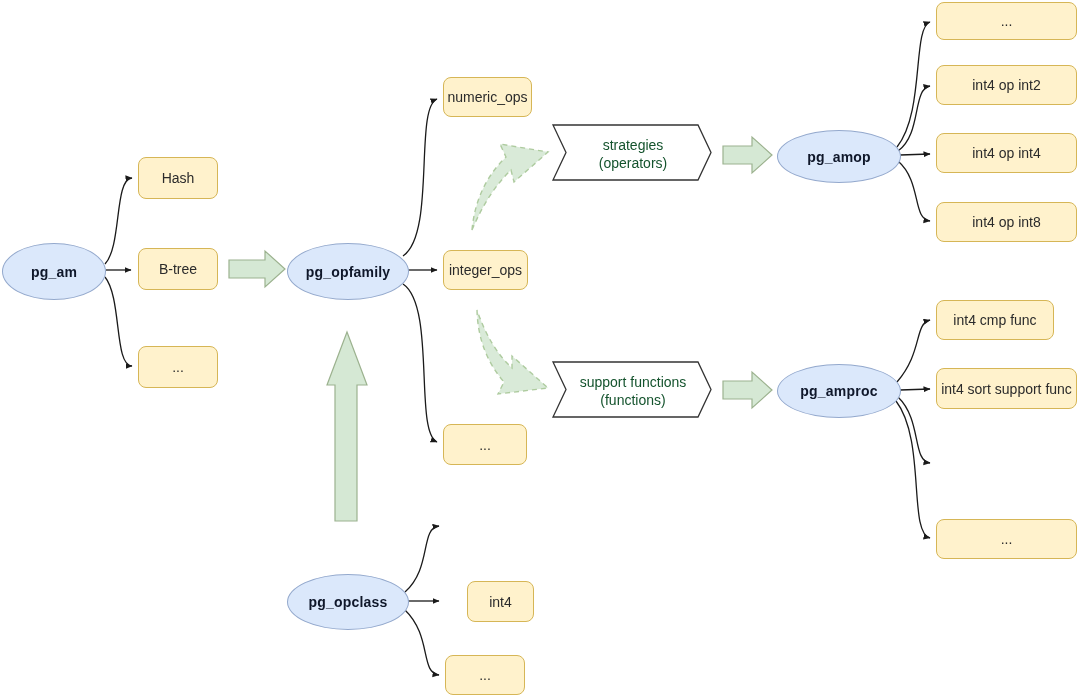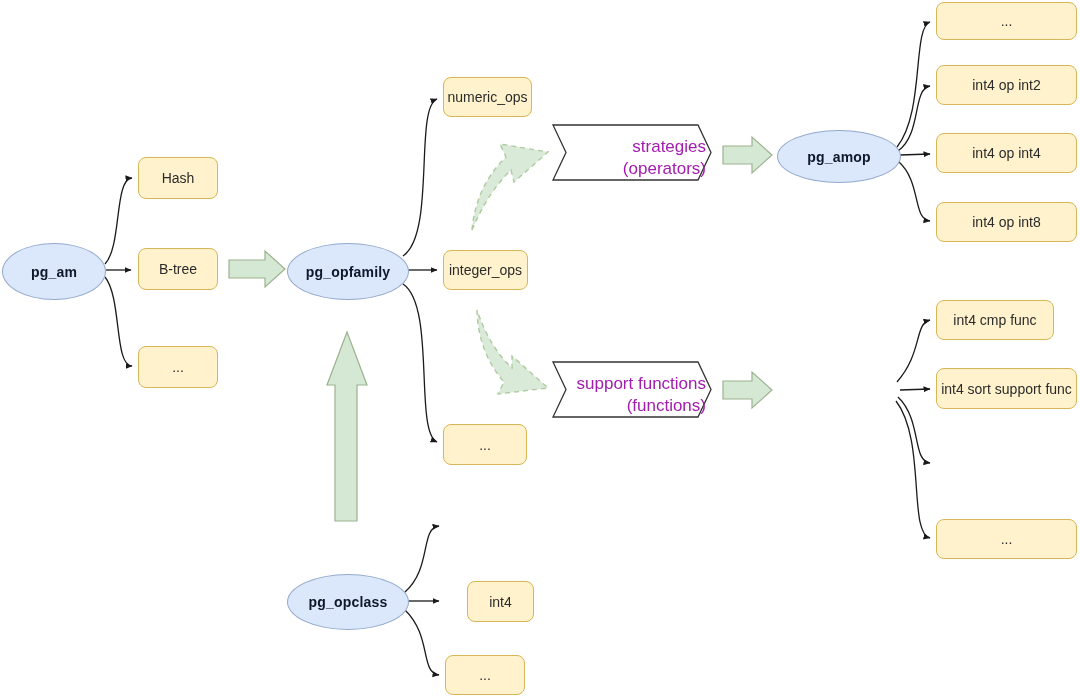--- a/index.html
+++ b/index.html
@@ -38,22 +38,22 @@
   #b-r1 { left:936px; top:2px;   width:141px; height:38px; }
   #b-r2 { left:936px; top:65px;  width:141px; height:40px; }
   #b-r3 { left:936px; top:133px; width:141px; height:40px; }
   #b-r4 { left:936px; top:202px; width:141px; height:40px; }
   #b-r5 { left:936px; top:300px; width:118px; height:40px; }
   #b-r6 { left:936px; top:368px; width:141px; height:41px; font-size:14px; }
   #b-r7 { left:936px; top:443px; width:141px; height:41px; }
   #b-r8 { left:936px; top:519px; width:141px; height:40px; }
 
   .banner-label {
-    position:absolute; text-align:right; font-size:17px; line-height:1.3;
-    color:#a21caf;
+    position:absolute; text-align:center; font-size:14px; line-height:1.3;
+    color:#14532d;
   }
   .banner-label span { display:block; }
   #t-strategies { left:560px; top:136px; width:146px; }
   #t-support    { left:560px; top:373px; width:146px; }
 
   .wire        { fill:none; stroke:#1a1a1a; stroke-width:1.3; }
   .banner-shape{ fill:#ffffff; stroke:#333; stroke-width:1.3; }
   .block-arrow { fill:#d5e8d4; stroke:#9cb28f; stroke-width:1.2; }
   .dashed-arrow{ fill:#d5e8d4; fill-opacity:.9; stroke:#aecb9f;
                  stroke-width:1.4; stroke-dasharray:5 4; }
@@ -101,20 +101,21 @@
     <path class="dashed-arrow" d="M477,310 Q478,352 504,382 L498,394 L548,388 L512,356 L512,368 Q490,348 477,310 Z"></path>
 
     <polygon class="banner-shape" points="553,125 698,125 711,152.5 698,180 553,180 566,152.5"></polygon>
     <polygon class="banner-shape" points="553,362 698,362 711,389.5 698,417 553,417 566,389.5"></polygon>
   </svg>
 
   <div class="node" id="n-am">pg_am</div>
   <div class="node" id="n-opfamily">pg_opfamily</div>
   <div class="node" id="n-opclass">pg_opclass</div>
   <div class="node" id="n-amop">pg_amop</div>
+  <div class="node" id="n-amproc">pg_amproc</div>
 
   <div class="box" id="b-hash">Hash</div>
   <div class="box" id="b-btree">B-tree</div>
   <div class="box" id="b-amdots">...</div>
 
   <div class="box" id="b-numeric">numeric_ops</div>
   <div class="box" id="b-integer">integer_ops</div>
   <div class="box" id="b-ofdots">...</div>
 
   <div class="box" id="b-int4">int4</div>

